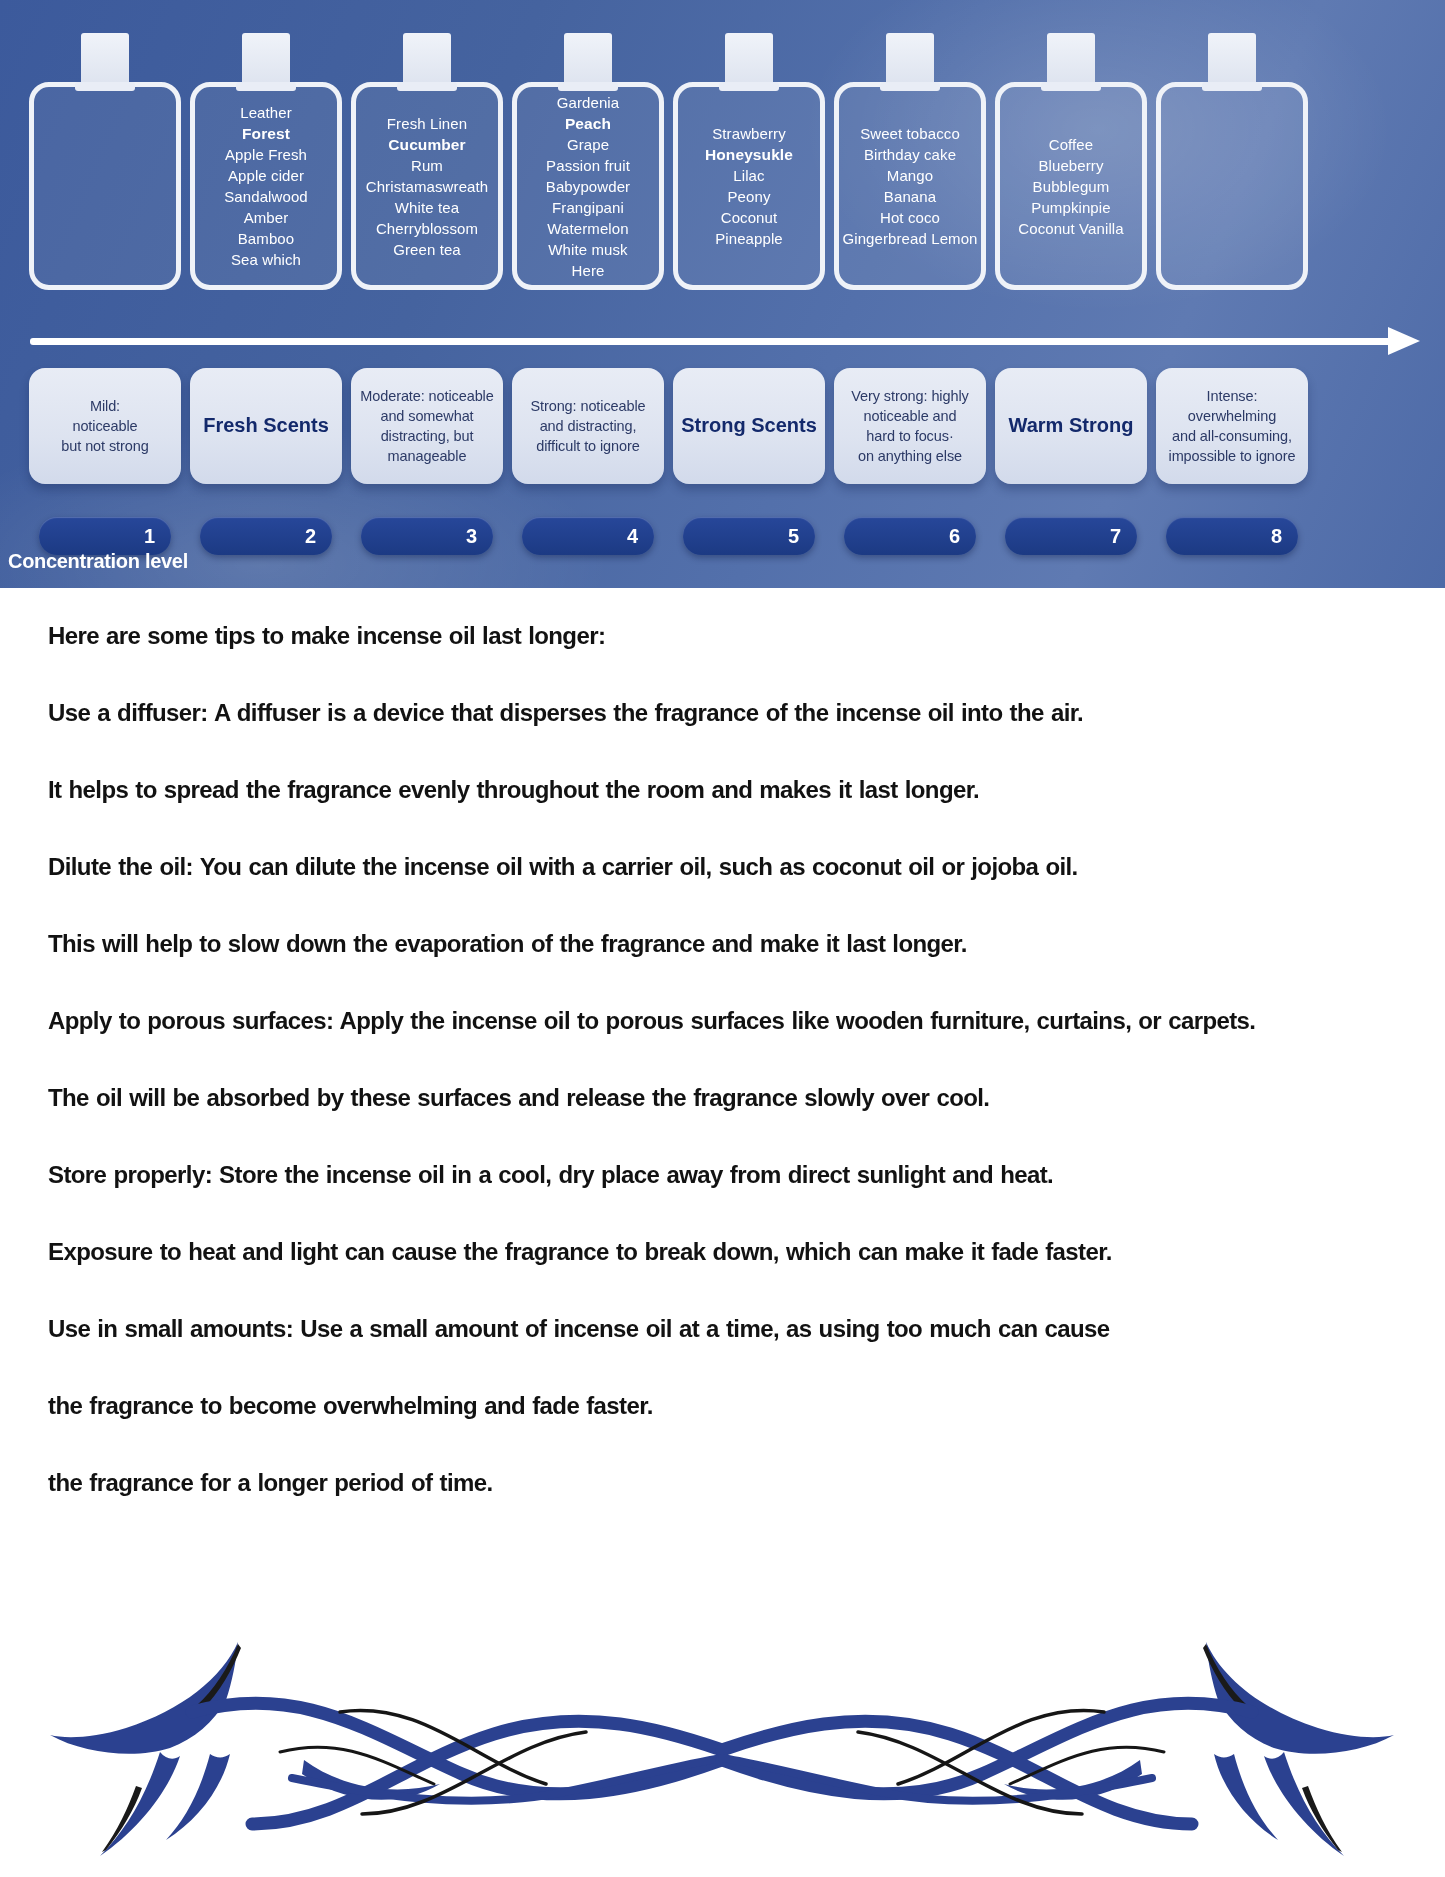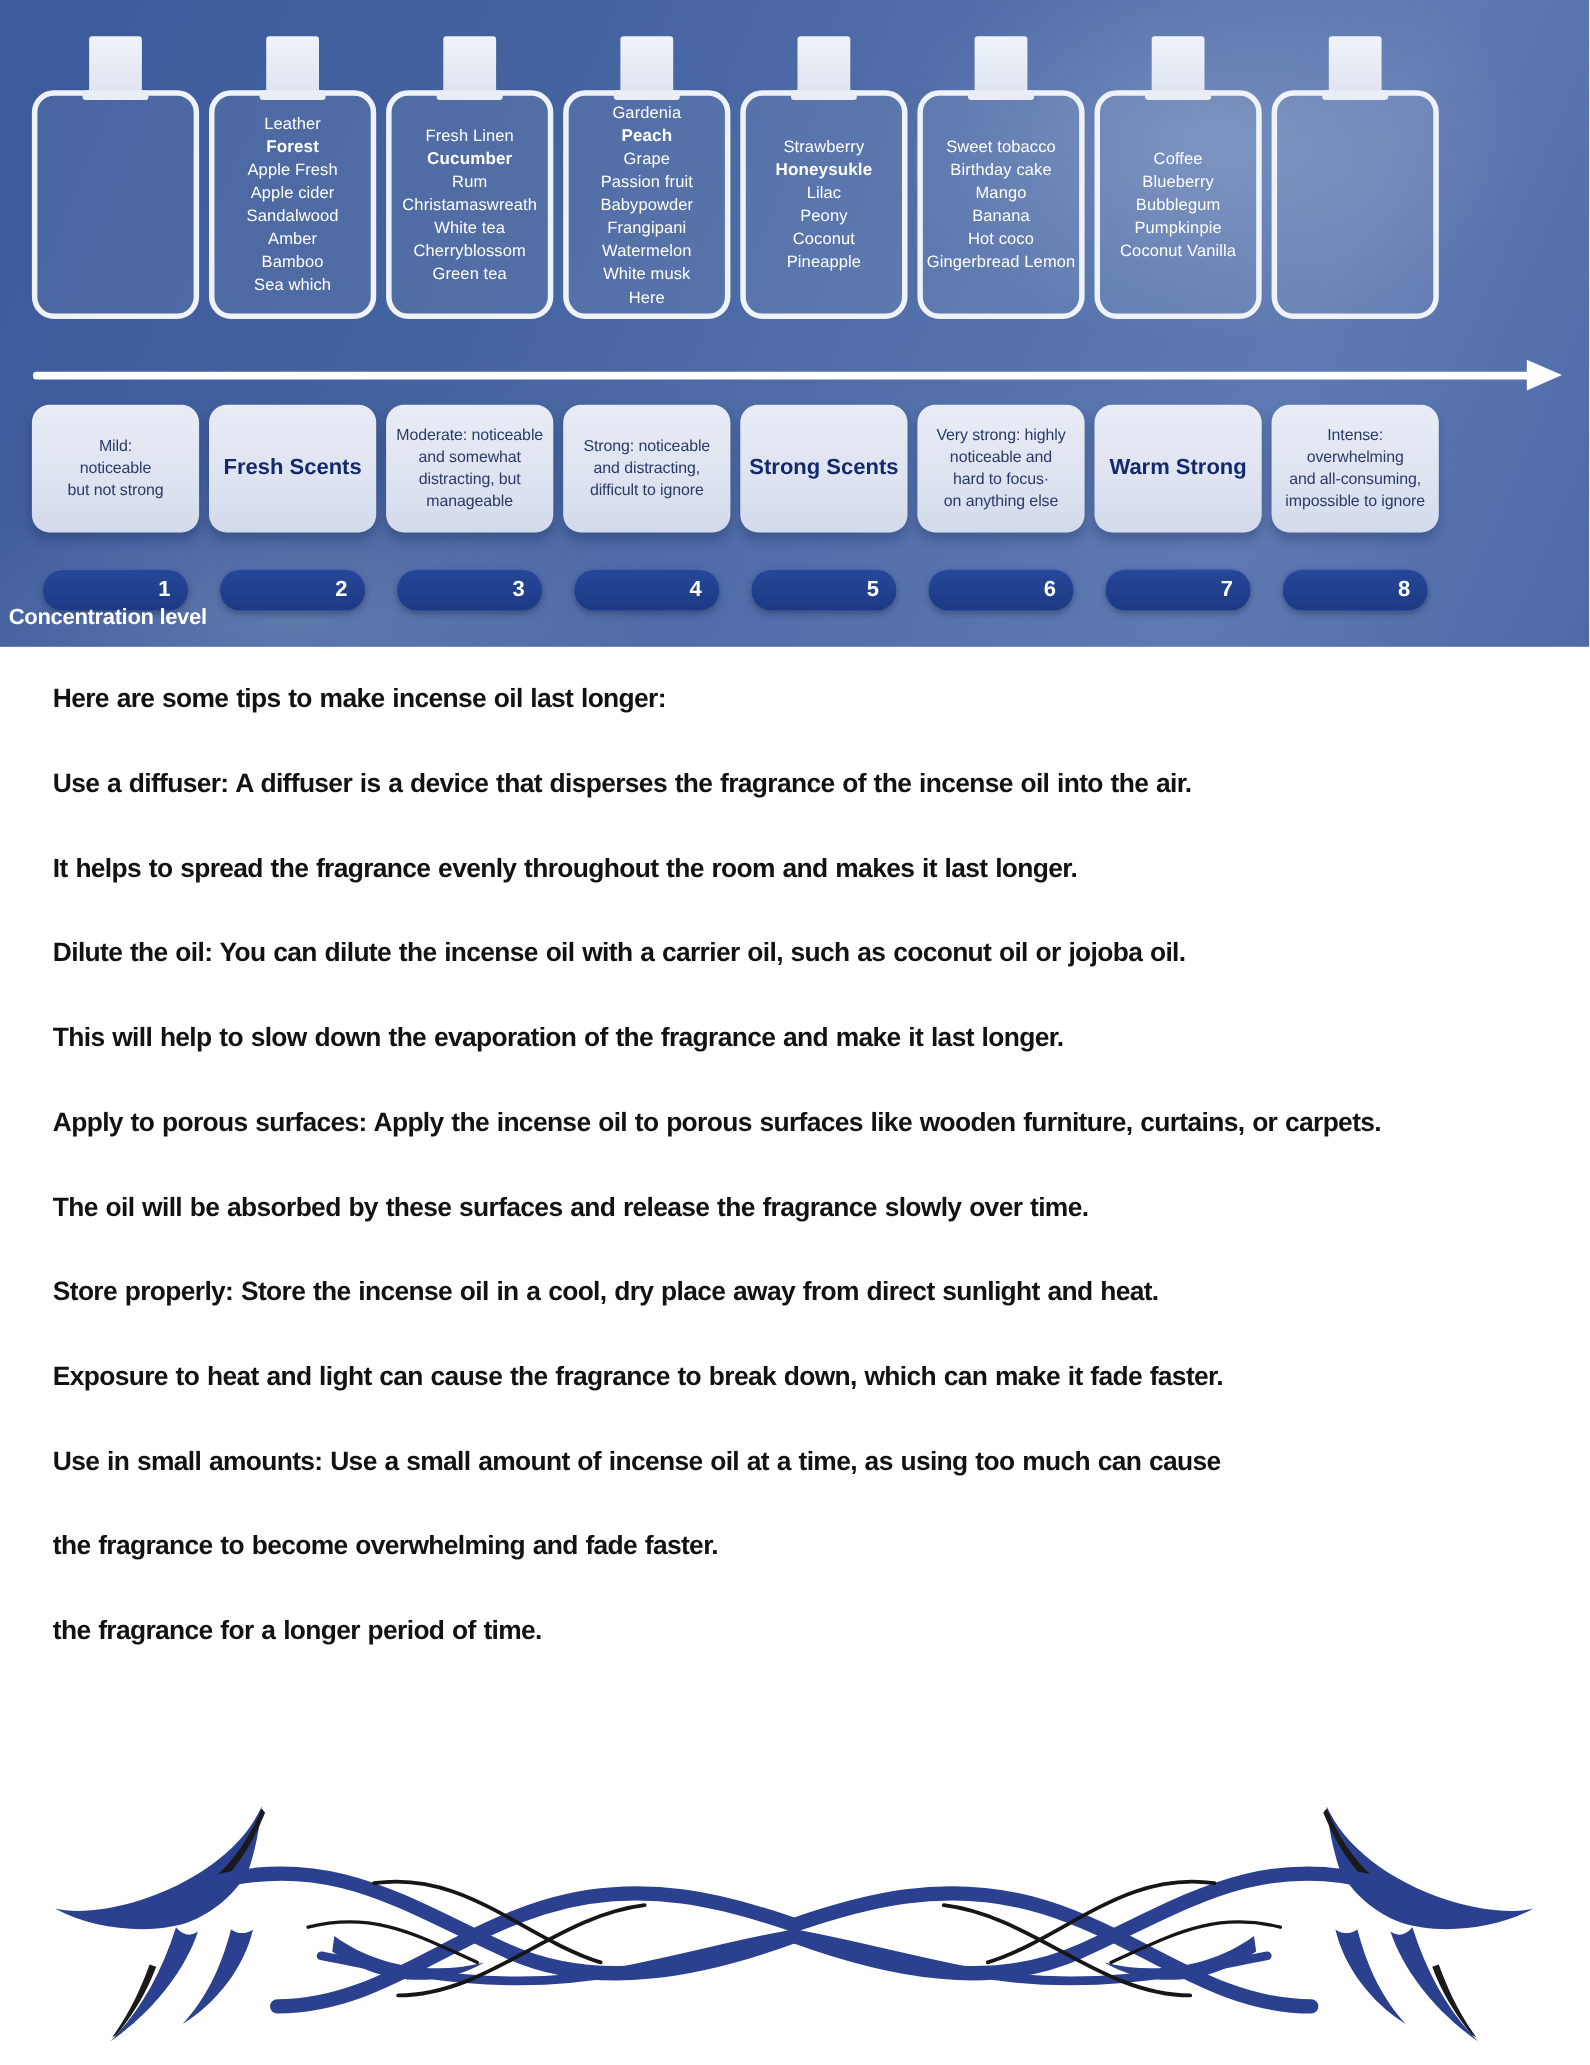--- a/index.html
+++ b/index.html
@@ -223,21 +223,21 @@
     <div class="axis-label">Concentration level</div>
   </div>
 
   <div class="tips" id="tips">
       <p>Here are some tips to make incense oil last longer:</p>
       <p>Use a diffuser: A diffuser is a device that disperses the fragrance of the incense oil into the air.</p>
       <p>It helps to spread the fragrance evenly throughout the room and makes it last longer.</p>
       <p>Dilute the oil: You can dilute the incense oil with a carrier oil, such as coconut oil or jojoba oil.</p>
       <p>This will help to slow down the evaporation of the fragrance and make it last longer.</p>
       <p>Apply to porous surfaces: Apply the incense oil to porous surfaces like wooden furniture, curtains, or carpets.</p>
-      <p>The oil will be absorbed by these surfaces and release the fragrance slowly over time.</p>
+      <p>The oil will be absorbed by these surfaces and release the fragrance slowly over cool.</p>
       <p>Store properly: Store the incense oil in a cool, dry place away from direct sunlight and heat.</p>
       <p>Exposure to heat and light can cause the fragrance to break down, which can make it fade faster.</p>
       <p>Use in small amounts: Use a small amount of incense oil at a time, as using too much can cause</p>
       <p>the fragrance to become overwhelming and fade faster.</p>
       <p>the fragrance for a longer period of time.</p>
     </div>
 
   <svg class="ornament" viewBox="0 0 1360 216" xmlns="http://www.w3.org/2000/svg">
     <defs>
       <g id="halfside">

